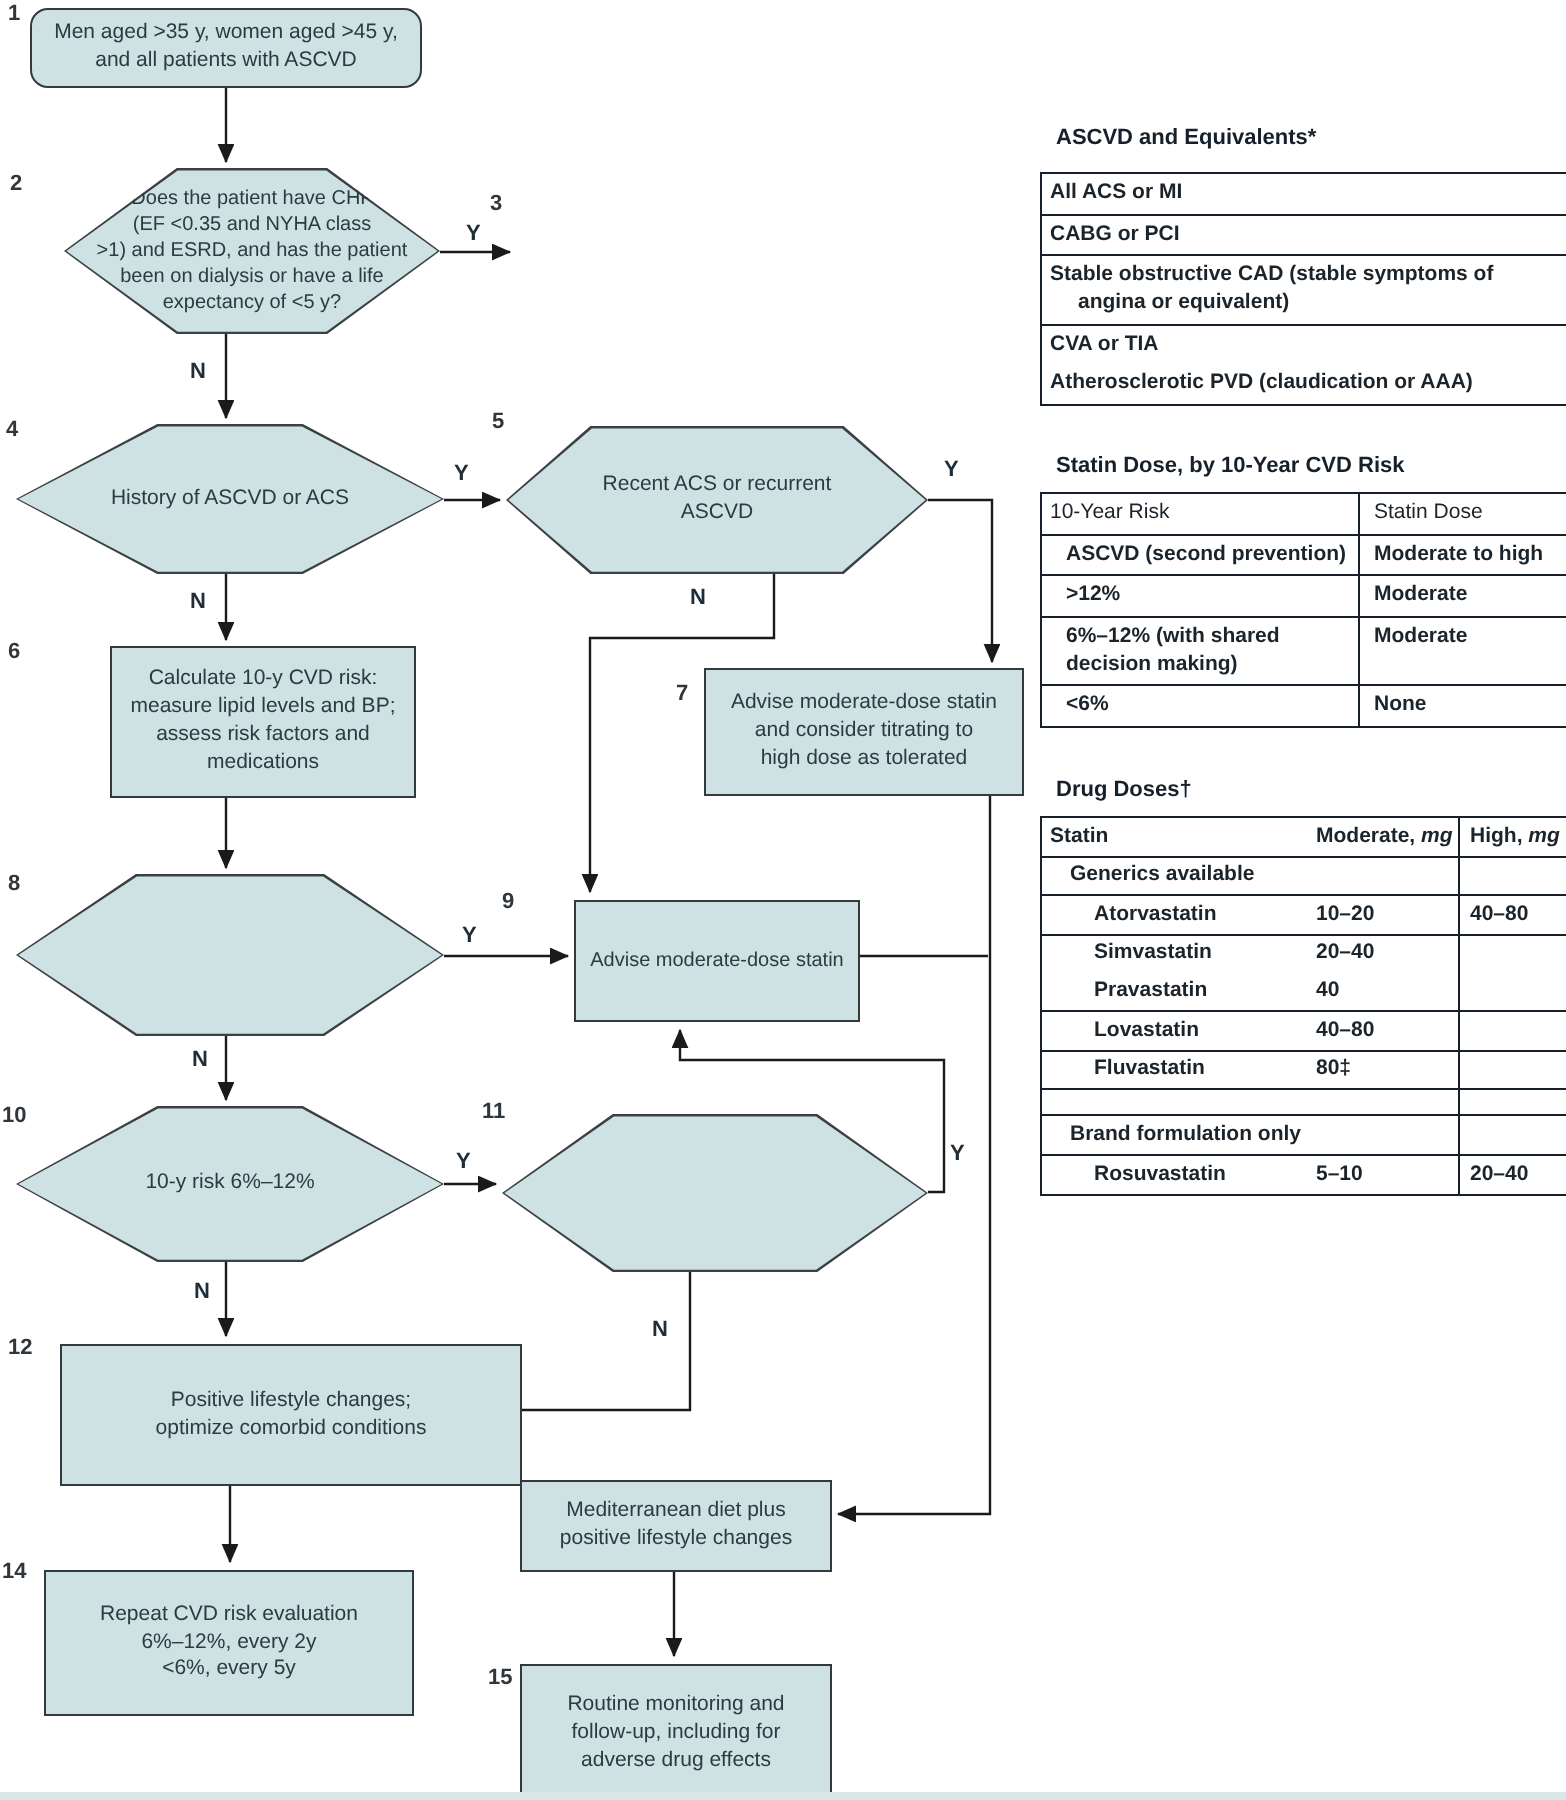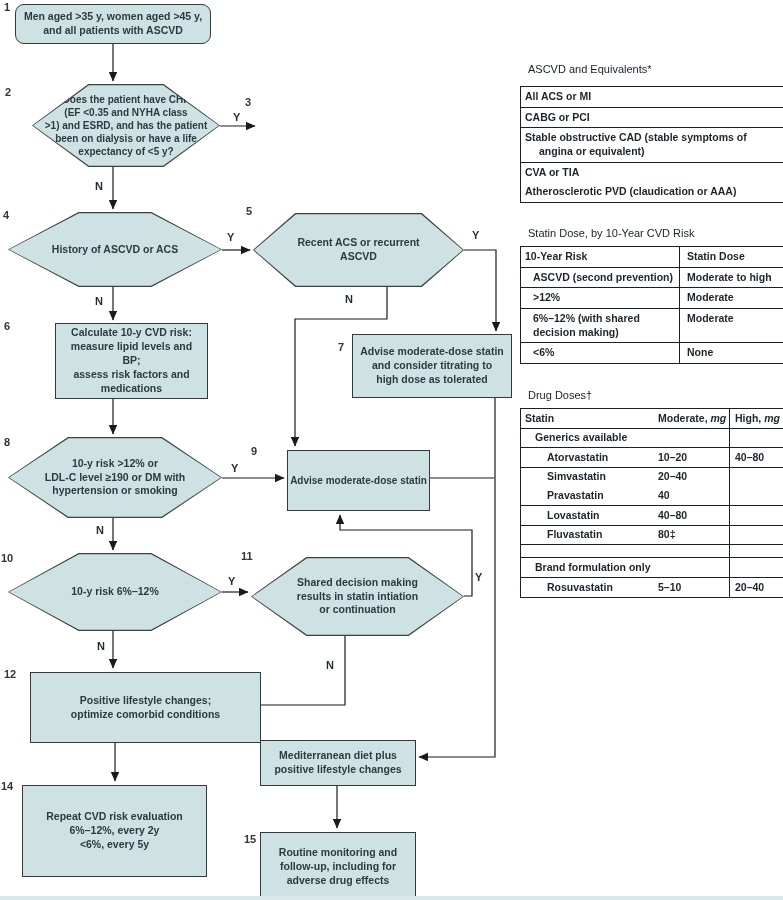--- a/index.html
+++ b/index.html
@@ -8,44 +8,44 @@
   .wires{position:absolute;left:0;top:0;pointer-events:none}
 
   .node{position:absolute;display:flex;align-items:center;justify-content:center;
         text-align:center;box-sizing:border-box}
   .rectn{background:#cee2e3;border:1px solid #33393d}
   .round{background:#cee2e3;border:1px solid #33393d;border-radius:9px}
   .hexo{position:absolute;display:flex;align-items:center;justify-content:center;
         text-align:center;background:#3a4045}
   .hexfill{position:absolute;inset:1.2px;background:#cee2e3;clip-path:inherit}
   .ntext{position:relative;z-index:1;white-space:pre-line;font-size:10.5px;line-height:1.32;
-         font-weight:700;color:#2c3a42;padding:2px 5px}
+         font-weight:400;color:#2c3a42;padding:2px 5px}
   .num{position:absolute;font-size:11px;font-weight:700;color:#2f373c}
   .elabel{position:absolute;font-size:11px;font-weight:700;color:#1f2d38}
 
-  .ttitle{position:absolute;font-size:11px;font-weight:400;color:#15202b}
+  .ttitle{position:absolute;font-size:11px;font-weight:700;color:#15202b}
   .tbl{position:absolute;box-sizing:border-box;border-left:1px solid #15202b;
        border-top:1px solid #15202b;border-bottom:1px solid #15202b;
        color:#1c242b;font-size:10.5px;font-weight:600;line-height:1.3}
   .trow{display:flex;box-sizing:border-box;align-items:stretch}
   .bb{border-bottom:1px solid #15202b}
   .cell{box-sizing:border-box;padding:3px 4px;white-space:pre-line}
   .hang{padding-left:18px;text-indent:-14px}
 
   .sdc1{width:158px;box-sizing:border-box;padding:3px 4px;white-space:pre-line}
   .sdc2{flex:1;box-sizing:border-box;border-left:1px solid #15202b;padding:3px 7px}
   .ind{padding-left:12px}
 
   .ddc1{width:135px;box-sizing:border-box;padding:2.5px 2px 2.5px 4px}
   .ddc2{width:73px;box-sizing:border-box;padding:2.5px 2px}
   .ddc3{flex:1;box-sizing:border-box;border-left:1px solid #15202b;padding:2.5px 5px}
   .ddc12{width:208px;box-sizing:border-box;padding:2.5px 2px 2.5px 14px}
   .drugname{padding-left:26px}
   .mgi{font-style:italic}
-  .hdr{font-weight:700}
+  .hdr{font-weight:400}
 </style>
 </head>
 <body>
 
 <div class="stage">
 
   <svg class="wires" width="783" height="900" viewBox="0 0 783 900">
     <defs>
       <marker id="ah" markerWidth="9" markerHeight="8" refX="7.5" refY="3.5" orient="auto">
         <path d="M0,0 L8,3.5 L0,7 Z" fill="#1a1a1a"></path>
@@ -136,52 +136,46 @@
   </div>
 
   <div class="node rectn" style="left:352px;top:334px;width:160px;height:64px">
     <div class="ntext">Advise moderate-dose statin
 and consider titrating to
 high dose as tolerated</div>
   </div>
 
   <div class="hexo" style="left:8px;top:437px;width:214px;height:81px;clip-path:polygon(0 50%,28% 0,72% 0,100% 50%,72% 100%,28% 100%)">
     <div class="hexfill"></div>
-    <div class="ntext">10-y risk &gt;12% or
-LDL-C level ≥190 or DM with
-hypertension or smoking</div>
   </div>
 
   <div class="node rectn" style="left:287px;top:450px;width:143px;height:61px">
     <div class="ntext" style="font-size:10px;padding:1px 2px">Advise moderate-dose statin</div>
   </div>
 
   <div class="hexo" style="left:8px;top:553px;width:214px;height:78px;clip-path:polygon(0 50%,33% 0,67% 0,100% 50%,67% 100%,33% 100%)">
     <div class="hexfill"></div>
     <div class="ntext">10-y risk 6%–12%</div>
   </div>
 
   <div class="hexo" style="left:251px;top:557px;width:213px;height:79px;clip-path:polygon(0 50%,26% 0,74% 0,100% 50%,74% 100%,26% 100%)">
     <div class="hexfill"></div>
-    <div class="ntext">Shared decision making
-results in statin intiation
-or continuation</div>
   </div>
 
   <div class="node rectn" style="left:30px;top:672px;width:231px;height:71px">
     <div class="ntext">Positive lifestyle changes;
 optimize comorbid conditions</div>
   </div>
 
   <div class="node rectn" style="left:260px;top:740px;width:156px;height:46px">
     <div class="ntext">Mediterranean diet plus
 positive lifestyle changes</div>
   </div>
 
-  <div class="node rectn" style="left:22px;top:785px;width:185px;height:92px">
+  <div class="node rectn" style="left:22px;top:785px;width:185px;height:73px">
     <div class="ntext">Repeat CVD risk evaluation
 6%–12%, every 2y
 &lt;6%, every 5y</div>
   </div>
 
   <div class="node rectn" style="left:260px;top:832px;width:156px;height:70px">
     <div class="ntext">Routine monitoring and
 follow-up, including for
 adverse drug effects</div>
   </div>

